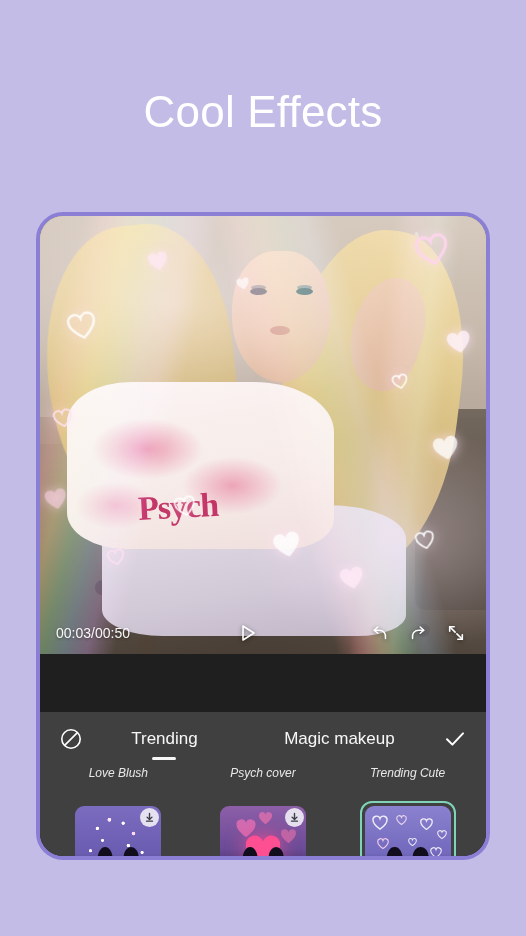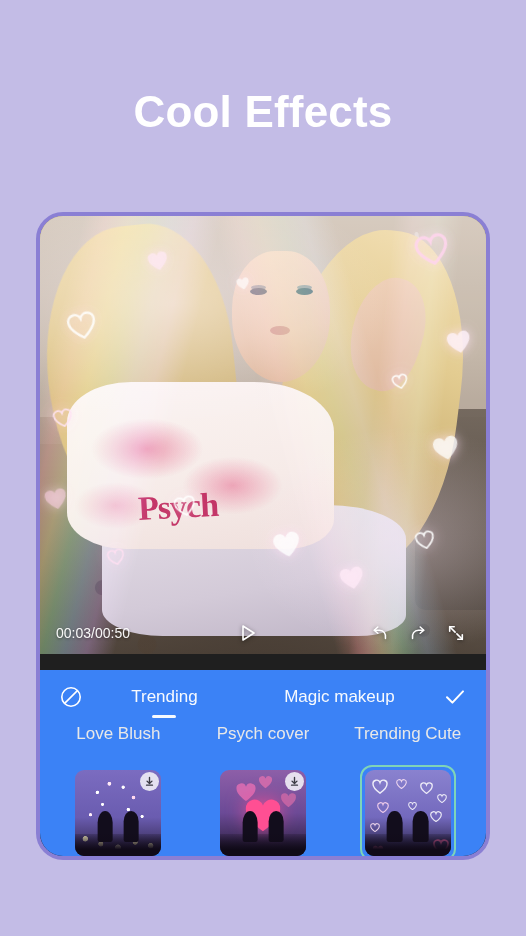--- a/index.html
+++ b/index.html
@@ -16,21 +16,21 @@
 
   
   .page-title {
     position: absolute;
     top: 88px;
     left: 0;
     width: 100%;
     text-align: center;
     color: #ffffff;
     font-size: 44px;
-    font-weight: bold;
+    font-weight: normal;
     letter-spacing: 0.2px;
     line-height: 1.1;
   }
 
   
   .device-frame {
     position: absolute;
     left: 36px;
     top: 212px;
     width: 454px;
@@ -224,22 +224,22 @@
     width: 28px; height: 28px;
     display: flex; align-items: center; justify-content: center;
     cursor: pointer;
   }
   .pbtn svg { display: block; filter: drop-shadow(0 1px 2px rgba(0,0,0,.5)); }
 
   
   .effects-panel {
     position: absolute;
     left: 0; right: 0; bottom: 0;
-    height: 186px;
-    background: #3b82f6;
+    height: 144px;
+    background: #404040;
   }
   .tabs-row {
     display: flex;
     align-items: center;
     height: 54px;
     padding: 0 14px;
     position: relative;
   }
   .icon-btn {
     width: 34px; height: 34px;
@@ -285,26 +285,27 @@
   .thumb-cell {
     flex: 1 1 0;
     min-width: 0;
     display: flex;
     flex-direction: column;
     align-items: center;
     cursor: pointer;
   }
   .thumb-label {
     color: #e8e8e8;
-    font-size: 17px;
+    font-size: 12px;
     margin-bottom: 21px;
     white-space: nowrap;
     overflow: hidden;
     text-overflow: ellipsis;
     max-width: 100%;
+    font-style: italic;
   }
   .thumb-box {
     position: relative;
     width: 96px;
     height: 96px;
     border-radius: 12px;
     padding: 3px;
     border: 2px solid transparent;
   }
   .thumb-box.selected { border-color: #7fd4b8; }

